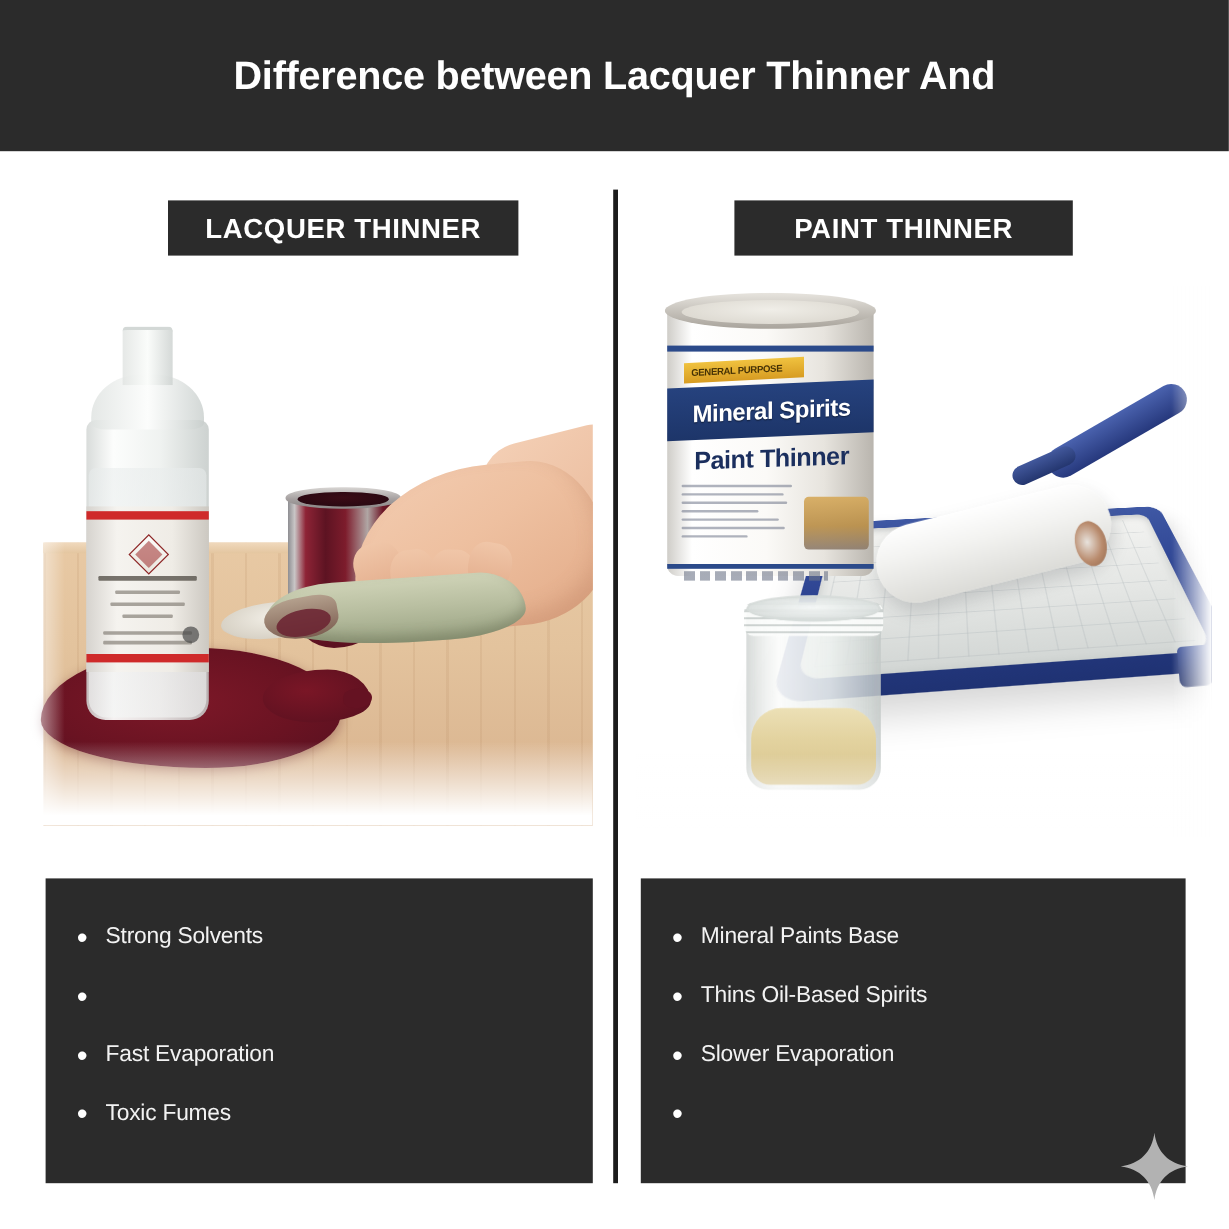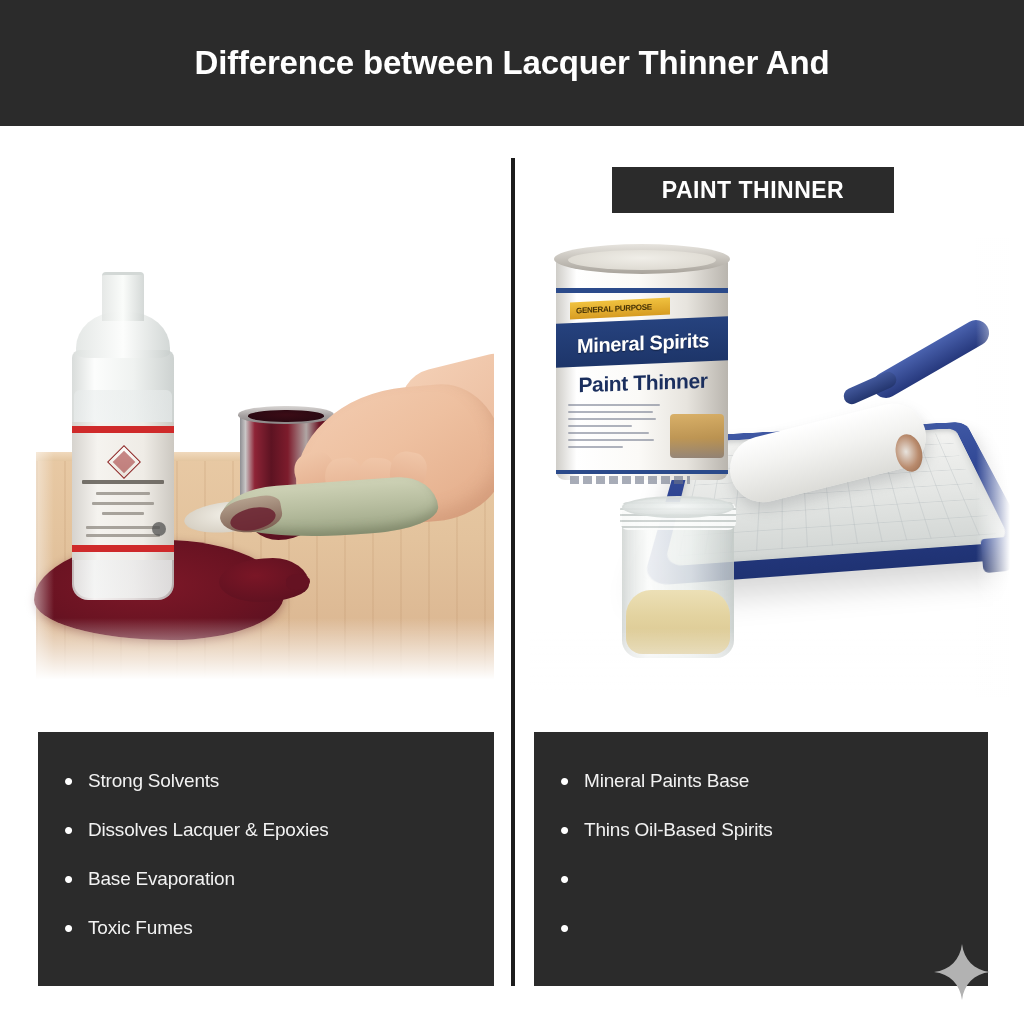--- a/index.html
+++ b/index.html
@@ -382,20 +382,23 @@
 <body>
 
 <div class="canvas">
 
   <div class="header">
     <div class="header-title">
       <span>Difference between Lacquer Thinner And</span>
     </div>
   </div>
 
+  <div class="label-badge" id="badge-left">
+    <span>LACQUER THINNER</span>
+  </div>
   <div class="label-badge" id="badge-right">
     <span>PAINT THINNER</span>
   </div>
 
   <div class="divider"></div>
 
   <div class="photo" id="photo-left">
     <div class="table-wood"></div>
     <div class="table-edge"></div>
 
@@ -488,43 +491,43 @@
     <div class="fade-right"></div>
   </div>
 
   <div class="bullets" id="bullets-left">
     <div class="bullet-row">
       <span class="bullet-dot">•</span>
       <span class="bullet-text">Strong Solvents</span>
     </div>
     <div class="bullet-row">
       <span class="bullet-dot">•</span>
-      <span class="bullet-text">Dissolves Lacquer &amp; Epoxies</span>
-    </div>
-    <div class="bullet-row">
-      <span class="bullet-dot">•</span>
-      <span class="bullet-text">Base Evaporation</span>
+    </div>
+    <div class="bullet-row">
+      <span class="bullet-dot">•</span>
+      <span class="bullet-text">Fast Evaporation</span>
     </div>
     <div class="bullet-row">
       <span class="bullet-dot">•</span>
       <span class="bullet-text">Toxic Fumes</span>
     </div>
   </div>
 
   <div class="bullets" id="bullets-right">
     <div class="bullet-row">
       <span class="bullet-dot">•</span>
       <span class="bullet-text">Mineral Paints Base</span>
     </div>
     <div class="bullet-row">
       <span class="bullet-dot">•</span>
       <span class="bullet-text">Thins Oil-Based Spirits</span>
     </div>
     <div class="bullet-row">
       <span class="bullet-dot">•</span>
+      <span class="bullet-text">Slower Evaporation</span>
     </div>
     <div class="bullet-row">
       <span class="bullet-dot">•</span>
     </div>
   </div>
 
   <div class="sparkle">
     <svg width="56" height="56" viewBox="0 0 56 56" aria-hidden="true">
       <path d="M28 0 C30 16 40 26 56 28 C40 30 30 40 28 56 C26 40 16 30 0 28 C16 26 26 16 28 0 Z" fill="#b2b2b2"></path>
     </svg>

